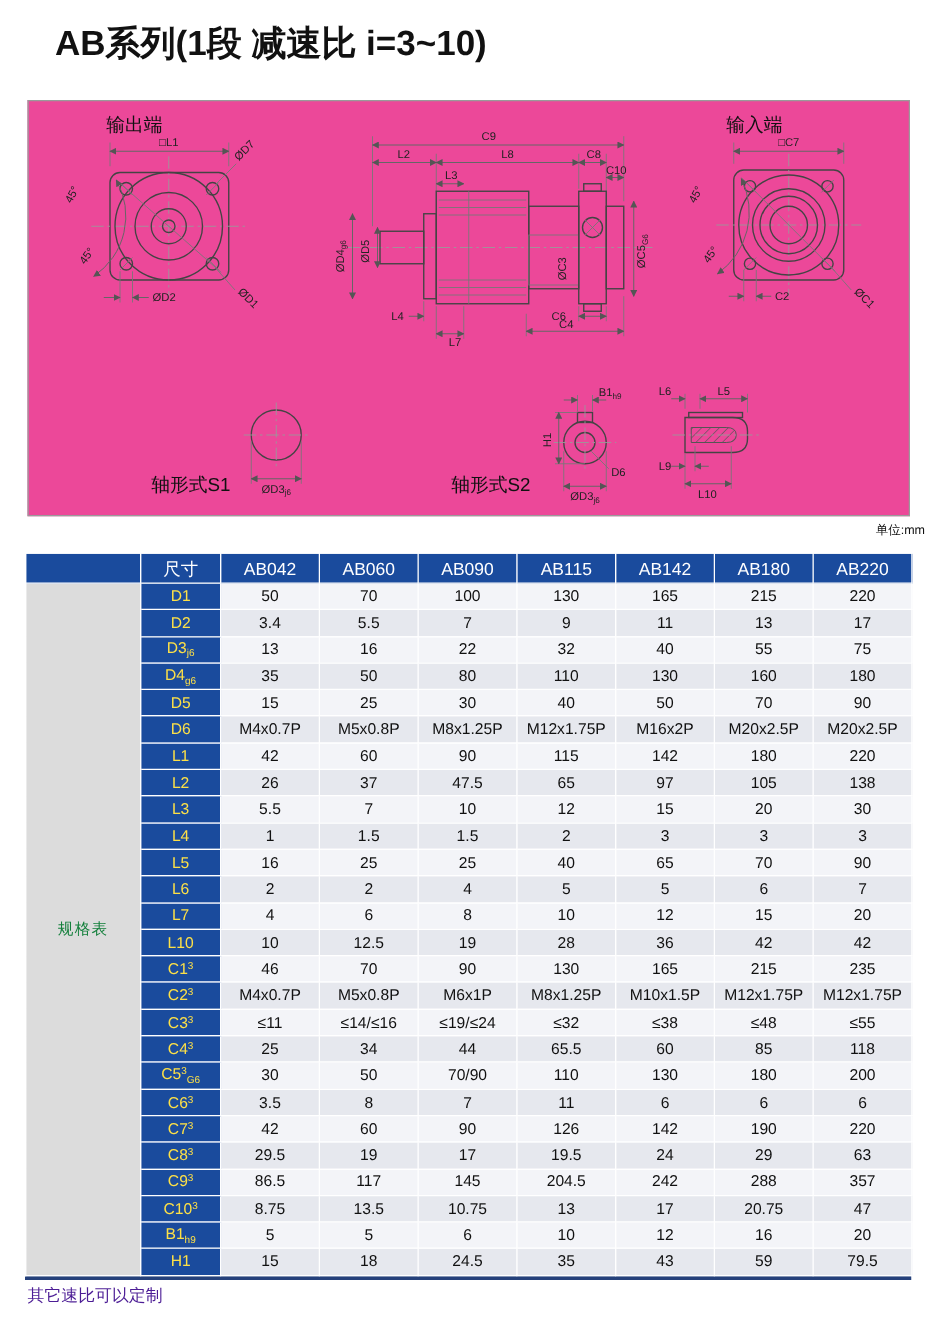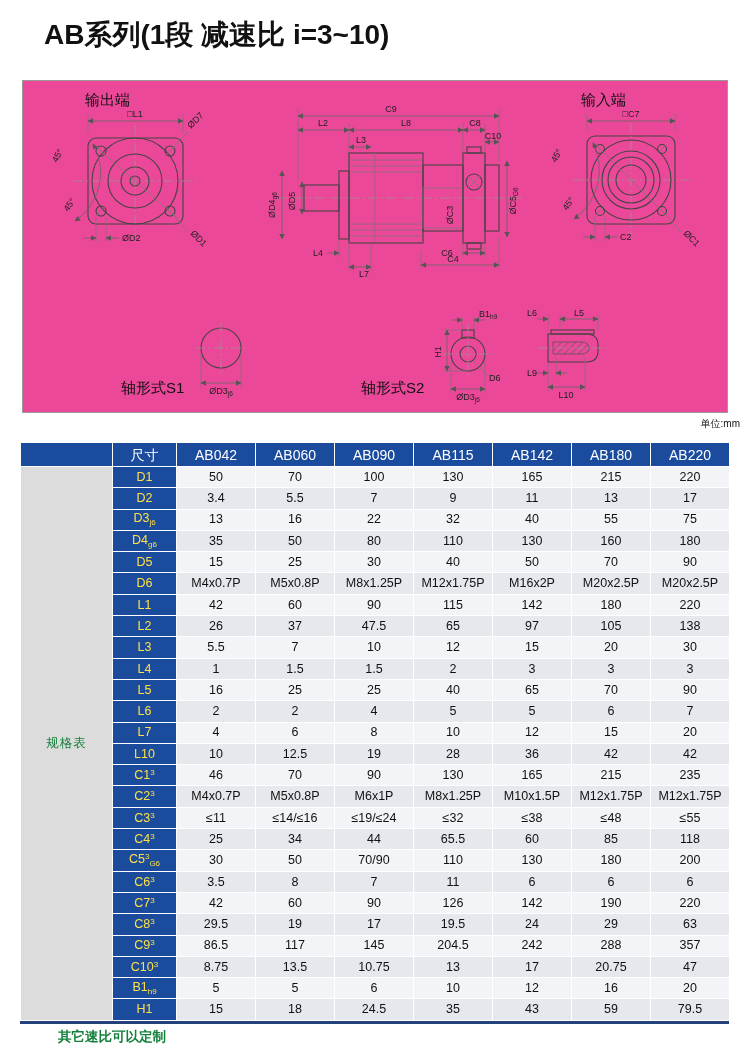--- a/index.html
+++ b/index.html
@@ -13,21 +13,21 @@
   table.spec th,table.spec td{border:1px solid #fff;padding:0;text-align:center;vertical-align:middle;
       font-size:12.5px;line-height:1;}
   table.spec thead th{background:var(--blue,#1a4b9d);color:#fff;font-weight:400;height:23px;font-size:14px;}
   td.row-label{background:var(--blue,#1a4b9d);color:#fde047;height:20.3px;font-size:12.5px;margin-left:44px;}
   td.data{height:20.3px;color:#111;font-size:12.5px;}
   tbody tr:nth-child(odd) td.data{background:var(--row-a,#f3f4f8);}
   tbody tr:nth-child(even) td.data{background:var(--row-b,#e6e8ee);}
   td.spec-cell{background:var(--spec,#dcdcdc);font-size:14px;color:#15803d;letter-spacing:1px;}
   table.spec sup{font-size:8px;vertical-align:4px;}
   table.spec sub{font-size:8px;vertical-align:-3px;}
-  .note{position:absolute;left:22px;top:1028px;font-size:13.5px;font-weight:700;color:#15803d;margin-left:36px;}
+  .note{position:absolute;left:22px;top:1028px;font-size:13.5px;font-weight:400;color:#4c1d95;}
   
   .ol{stroke:#444;stroke-width:1.1;fill:none;}
   .thin{stroke:#777;stroke-width:0.7;fill:none;}
   .dl{stroke:#666;stroke-width:0.8;fill:none;}
   .cl{stroke:#999;stroke-width:0.7;fill:none;stroke-dasharray:10 3 2 3;}
   text.dim{font:9px "Liberation Sans",sans-serif;fill:#222;}
   tspan.sub{font-size:6.5px;}
   text.cn{font:15px "Liberation Sans","DejaVu Sans",sans-serif;fill:#111;}
 </style>
 </head>

